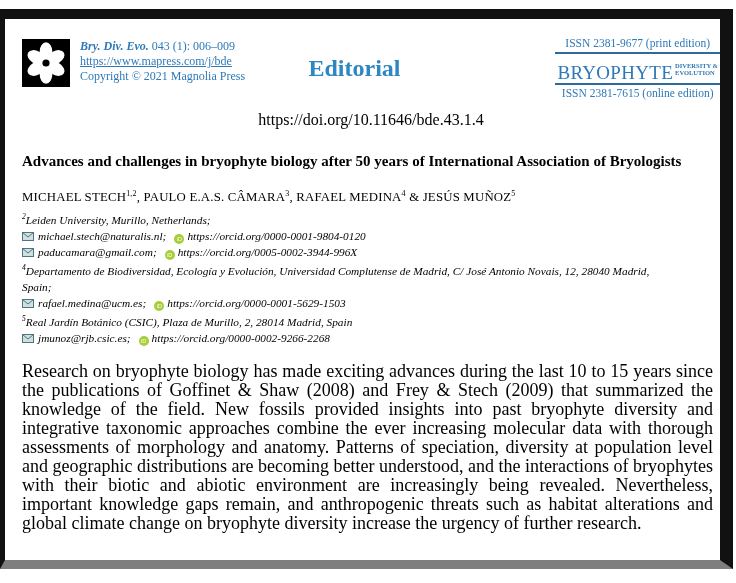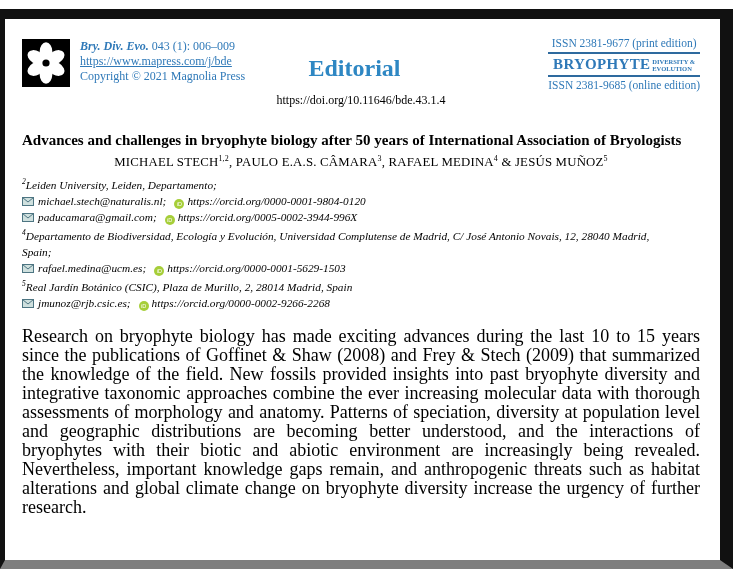--- a/index.html
+++ b/index.html
@@ -18,48 +18,48 @@
     position:relative;
   }
   .frame{
     position:absolute;top:9px;left:0;width:733px;height:560px;
     background:#fff;overflow:hidden;
     border-top:10px solid var(--frame);
     border-left:5px solid var(--frame);
     border-right:13px solid var(--frame);
     border-bottom:9px solid var(--framegray);
   }
-  .page{position:relative;height:100%;padding:20px 20px 0 17px;border-radius:15px;}
+  .page{position:relative;height:100%;padding:20px 0 0 17px;border-radius:15px;}
 
   
   .header{display:flex;align-items:flex-start;justify-content:space-between;}
   .header-left{display:flex;align-items:flex-start;}
   .logo{width:48px;height:48px;flex:0 0 auto;}
   .citation{margin-left:10px;font-size:12px;line-height:15px;color:var(--hblue);white-space:nowrap;}
   .cit-abbr{font-style:italic;font-weight:bold;}
   .cit-url{display:inline-block;color:var(--hblue);text-decoration:underline;cursor:pointer;}
   .editorial{
     position:absolute;left:0;right:16px;top:36px;text-align:center;
     font-size:24px;font-weight:bold;color:var(--eblue);pointer-events:none;
   }
   .issn-block{text-align:center;font-size:11.5px;line-height:15px;color:var(--hblue);margin-top:-3px;white-space:nowrap;}
   .masthead{
     display:flex;align-items:center;justify-content:center;
     border-top:2px solid var(--rule);border-bottom:2px solid var(--rule);
     margin:1px 0;padding:0 2px;
   }
-  .mast-title{font-size:15px;font-weight:bold;line-height:21px;letter-spacing:0.3px;}
+  .mast-title{font-size:19px;font-weight:normal;line-height:21px;letter-spacing:0.3px;margin-top:8px;}
   .mast-sub{display:flex;flex-direction:column;font-size:6.5px;font-weight:bold;line-height:7px;margin-left:2px;text-align:left;}
 
-  .doi{ text-align:center;font-size:12px;color:#000;}
+  .doi{ text-align:center;font-size:16px;margin-top:10px;color:#000;}
   .doi a{color:#000;text-decoration:none;cursor:pointer;}
 
   .title{font-size:15px;line-height:24px;font-weight:bold;margin:20px 0 0 0;max-width:706px;}
 
-  .authors{margin-top:2px;font-size:12.8px;letter-spacing:0.2px;text-align:center;}
+  .authors{margin-top:16px;font-size:12.8px;letter-spacing:0.2px;}
   .authors sup{font-size:8px;}
 
   .affils{margin-top:4px;}
   .aff-line{font-style:italic;font-size:11.3px;line-height:16px;max-width:652px;}
   .aff-line sup{font-size:7.5px;}
   .aff-line a{color:#000;text-decoration:none;cursor:pointer;font-style:italic;margin-top:24px;}
   .env-icon{display:inline-block;vertical-align:-1px;margin-right:4px;line-height:0;}
   .orcid-icon{
     display:inline-flex;width:10px;height:10px;border-radius:50%;
     background:var(--orcid);color:#fff;font-size:5.5px;line-height:10px;
@@ -101,34 +101,34 @@
 
       <div class="issn-block">
         <div>ISSN 2381-9677 (print edition)</div>
         <div class="masthead">
           <span class="mast-title">BRYOPHYTE</span>
           <span class="mast-sub">
             <span>DIVERSITY &amp;</span>
             <span>EVOLUTION</span>
           </span>
         </div>
-        <div>ISSN 2381-9685 (online edition)</div>
+        <div>ISSN 2381-7615 (online edition)</div>
       </div>
     </div>
 
     <div class="editorial">Editorial</div>
 
     <div class="doi"><a>https://doi.org/10.11646/bde.43.1.4</a></div>
 
     <h1 class="title">Advances and challenges in bryophyte biology after 50 years of International Association of Bryologists</h1>
 
     <div class="authors" id="authors"><span>MICHAEL STECH</span><sup>1,2</sup><span>, PAULO E.A.S. CÂMARA</span><sup>3</sup><span>, RAFAEL MEDINA</span><sup>4</sup><span> &amp; JESÚS MUÑOZ</span><sup>5</sup></div>
 
     <div class="affils" id="affils">
-        <div class="aff-line"><sup>2</sup><span>Leiden University, Leiden, Departamento;</span></div>
+        <div class="aff-line"><sup>2</sup><span>Leiden University, Murillo, Netherlands;</span></div>
         <div class="aff-line"><span class="env-icon"><svg width="12" height="9" viewBox="0 0 12 9">
               <rect x="0.5" y="0.5" width="11" height="8" fill="#cfe0de" stroke="#4d7582"></rect>
               <path d="M0.5,0.5 L6,5 L11.5,0.5" fill="none" stroke="#4d7582"></path>
             </svg></span><a>michael.stech@naturalis.nl;</a><span class="orcid-icon">iD</span><a>https://orcid.org/0000-0001-9804-0120</a></div>
         <div class="aff-line"><span class="env-icon"><svg width="12" height="9" viewBox="0 0 12 9">
               <rect x="0.5" y="0.5" width="11" height="8" fill="#cfe0de" stroke="#4d7582"></rect>
               <path d="M0.5,0.5 L6,5 L11.5,0.5" fill="none" stroke="#4d7582"></path>
             </svg></span><a>paducamara@gmail.com;</a><span class="orcid-icon">iD</span><a>https://orcid.org/0005-0002-3944-996X</a></div>
         <div class="aff-line"><sup>4</sup><span>Departamento de Biodiversidad, Ecología y Evolución, Universidad Complutense de Madrid, C/ José Antonio Novais, 12, 28040 Madrid, Spain;</span></div>
         <div class="aff-line"><span class="env-icon"><svg width="12" height="9" viewBox="0 0 12 9">

